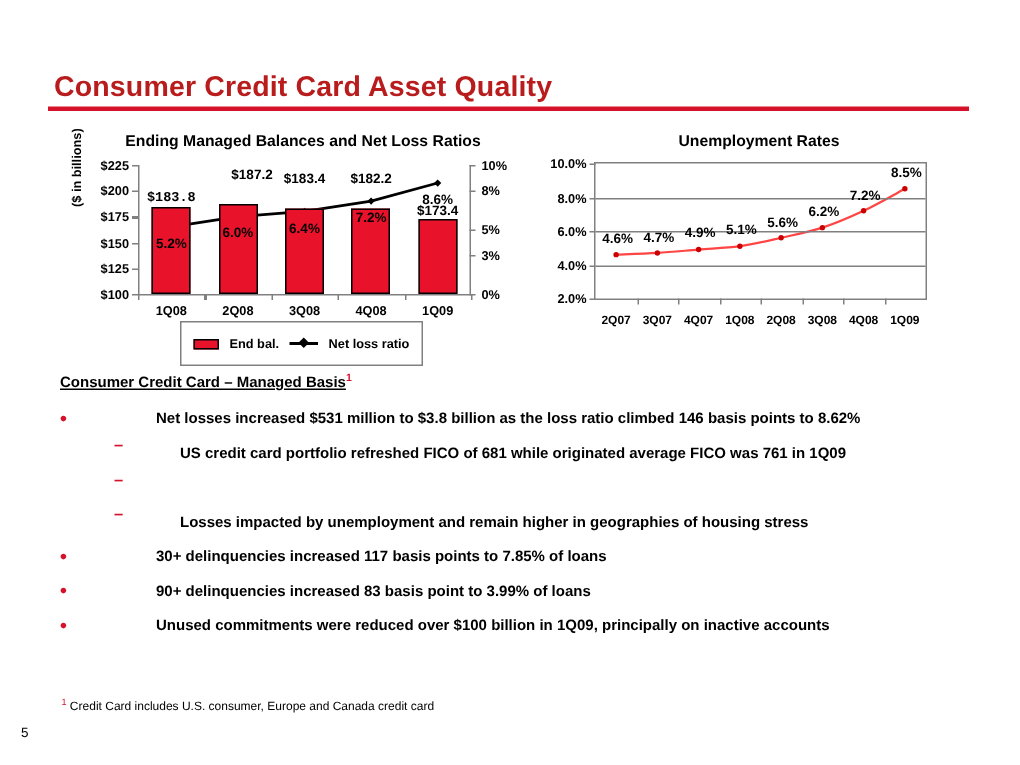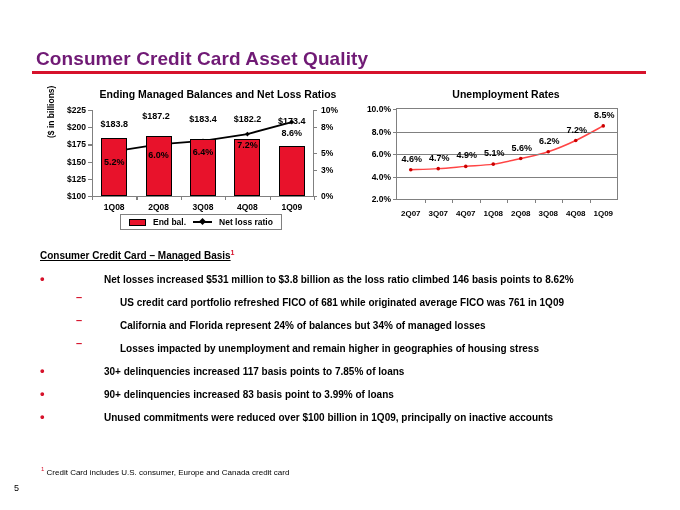--- a/index.html
+++ b/index.html
@@ -21,21 +21,21 @@
     height: 510px;
   }
 
   
   .slide-title {
     position: absolute;
     left: 36px;
     top: 48px;
     font-size: 19px;
     font-weight: bold;
-    color: #701a75;
+    color: #b91c1c;
     letter-spacing: 0.1px;
     white-space: nowrap;
   }
   .title-rule {
     position: absolute;
     left: 32px;
     top: 71px;
     width: 614px;
     height: 2.5px;
     background: #D6122B;
@@ -53,21 +53,21 @@
 
   
   #left-chart {
     position: absolute;
     left: 52px;
     top: 88px;
     width: 300px;
     height: 150px;
   }
   #left-chart .chart-title {
-    left: 16px; top: 0; width: 300px;
+    left: 0; top: 0; width: 300px;
   }
   .lc-plot {
     position: absolute;
     left: 40px;
     top: 22px;
     width: 222px;
     height: 86px;
   }
   .lc-axis-v {
     position: absolute;
@@ -171,21 +171,21 @@
     left: 0; top: 0;
     width: 222px;
     height: 86px;
     overflow: visible;
   }
   .lc-legend {
     position: absolute;
     left: 68px;
     top: 126px;
     border: 1px solid #808080;
-    padding: 2px 8px;
+    padding: 9px 8px;
     display: flex;
     align-items: center;
     gap: 7px;
     background: #fff;
   }
   .legend-swatch {
     width: 17px;
     height: 7px;
     background: #E8122B;
     border: 0.8px solid #000;
@@ -443,37 +443,37 @@
         <div class="lc-ylabel-right" style="top: 17.2px;">8%</div>
         <div class="lc-tick r" style="top: 0px;"></div>
         <div class="lc-ylabel-right" style="top: 0px;">10%</div>
         <div class="lc-xtick" style="left: 0px;"></div>
         <div class="lc-xtick" style="left: 44.4px;"></div>
         <div class="lc-xtick" style="left: 88.8px;"></div>
         <div class="lc-xtick" style="left: 133.2px;"></div>
         <div class="lc-xtick" style="left: 177.6px;"></div>
         <div class="lc-xtick" style="left: 222px;"></div>
         <div class="lc-bar" style="left: 9.2px; top: 28.3456px; width: 26px; height: 57.6544px;"></div>
-        <div class="lc-bar-label" style="left: 22.2px; top: 9px;">$183.8</div>
+        <div class="lc-bar-label" style="left: 22.2px; top: 17px; font-family: Liberation Mono, monospace;">$183.8</div>
         <div class="lc-ratio-label" style="left: 22.2px; top: 47.28px;">5.2%</div>
         <div class="lc-xcat" style="left: 22.2px;">1Q08</div>
         <div class="lc-bar" style="left: 53.6px; top: 26.0064px; width: 26px; height: 59.9936px;"></div>
-        <div class="lc-bar-label" style="left: 64px; top: 1.0064px;">$187.2</div>
+        <div class="lc-bar-label" style="left: 76px; top: 1.0064px;">$187.2</div>
         <div class="lc-ratio-label" style="left: 66.6px; top: 40.4px;">6.0%</div>
         <div class="lc-xcat" style="left: 66.6px;">2Q08</div>
         <div class="lc-bar" style="left: 98px; top: 28.6208px; width: 26px; height: 57.3792px;"></div>
         <div class="lc-bar-label" style="left: 111px; top: 3.6208px;">$183.4</div>
         <div class="lc-ratio-label" style="left: 111px; top: 36.96px;">6.4%</div>
         <div class="lc-xcat" style="left: 111px;">3Q08</div>
         <div class="lc-bar" style="left: 142.4px; top: 29.4464px; width: 26px; height: 56.5536px;"></div>
         <div class="lc-bar-label" style="left: 155.4px; top: 4.4464px; text-align: right;">$182.2</div>
         <div class="lc-ratio-label" style="left: 155.4px; top: 30.08px;">7.2%</div>
         <div class="lc-xcat" style="left: 155.4px;">4Q08</div>
         <div class="lc-bar" style="left: 186.8px; top: 35.5008px; width: 26px; height: 50.4992px;"></div>
-        <div class="lc-bar-label" style="left: 199.8px; top: 6px;">$173.4</div>
+        <div class="lc-bar-label" style="left: 199.8px; top: 25px;">$173.4</div>
         <div class="lc-ratio-label" style="left: 199.8px; top: 18.04px;">8.6%</div>
         <div class="lc-xcat" style="left: 199.8px;">1Q09</div>
       </div>
     <div class="lc-legend">
       <span class="legend-swatch"></span>
       <span class="legend-text">End bal.</span>
       <span class="legend-lineicon">
           <span class="ll"></span>
           <span class="ld"></span>
         </span>
@@ -534,21 +534,21 @@
       </div>
   </div>
 
   <div class="body-heading">
     <span>Consumer Credit Card – Managed Basis</span><sup>1</sup>
   </div>
 
   <div class="bullet-list" id="bullet-list">
       <div class="bullet level1"><span class="bmark">•</span><span class="btext">Net losses increased $531 million to $3.8 billion as the loss ratio climbed 146 basis points to 8.62%</span></div>
       <div class="bullet level2"><span class="bmark">–</span><span class="btext">US credit card portfolio refreshed FICO of 681 while originated average FICO was 761 in 1Q09</span></div>
-      <div class="bullet level2"><span class="bmark">–</span><span class="btext">California and Florida represent 24% of balances but 34% of managed losses</span></div>
+      <div class="bullet level2"><span class="bmark">–</span></div>
       <div class="bullet level2"><span class="bmark">–</span><span class="btext">Losses impacted by unemployment and remain higher in geographies of housing stress</span></div>
       <div class="bullet level1"><span class="bmark">•</span><span class="btext">30+ delinquencies increased 117 basis points to 7.85% of loans</span></div>
       <div class="bullet level1"><span class="bmark">•</span><span class="btext">90+ delinquencies increased 83 basis point to 3.99% of loans</span></div>
       <div class="bullet level1"><span class="bmark">•</span><span class="btext">Unused commitments were reduced over $100 billion in 1Q09, principally on inactive accounts</span></div>
     </div>
 
   <div class="footnote">
     <sup>1</sup>
     <span>Credit Card includes U.S. consumer, Europe and Canada credit card</span>
   </div>

